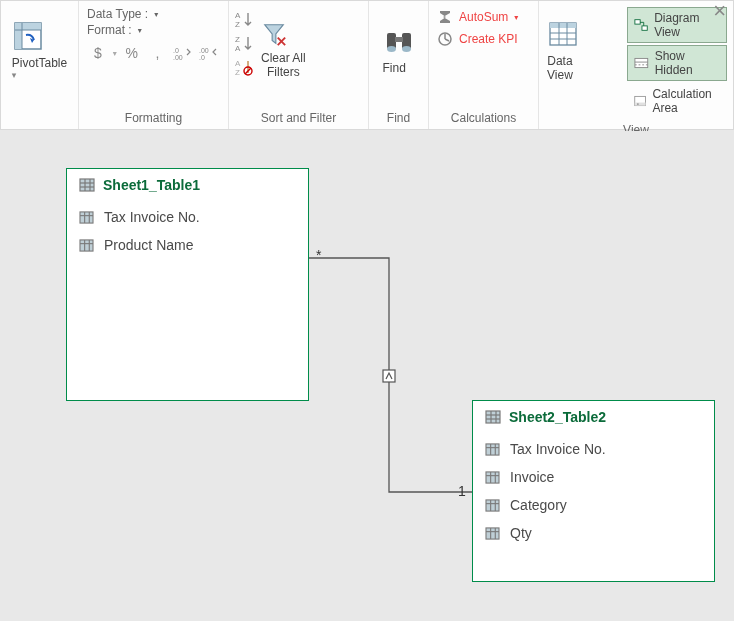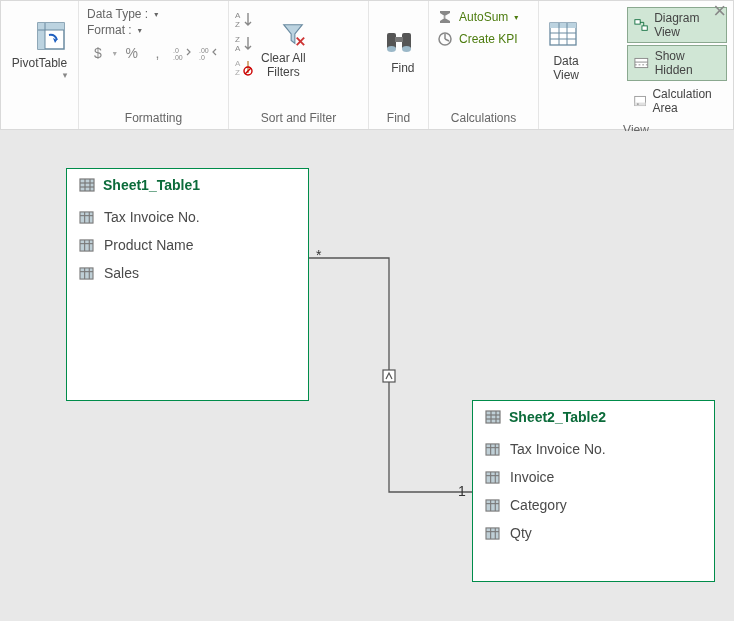--- a/index.html
+++ b/index.html
@@ -5,34 +5,34 @@
   * { box-sizing: border-box; margin: 0; padding: 0; font-family: "Segoe UI", Tahoma, sans-serif; }
   body { background: #e8e8e8; width: 734px; height: 621px; position: relative; overflow: hidden; }
   
   
   .ribbon { background: #fdfdfd; border: 1px solid #d9d9d9; display: flex; height: 130px; }
   .ribbon-group { display: flex; flex-direction: column; justify-content: space-between; border-right: 1px solid #e5e5e5; padding: 4px 4px 2px 4px; }
   .ribbon-group:last-child { border-right: none; }
   .group-body { flex: 1; display: flex; align-items: flex-start; gap: 4px; }
   .group-label { text-align: center; font-size: 12px; color: #666; padding: 2px 0; }
   
-  .big-btn { display: flex; flex-direction: column; align-items: flex-end; justify-content: center; padding: 2px 6px; cursor: pointer; height: 90px; }
+  .big-btn { display: flex; flex-direction: column; align-items: flex-start; justify-content: center; padding: 2px 6px; cursor: pointer; height: 90px; }
   .big-btn .lbl { font-size: 12px; color: #444; text-align: center; line-height: 1.2; margin-top: 4px; }
   .big-icon { width: 32px; height: 32px; }
   .med-icon { width: 26px; height: 26px; }
   
   .fmt-stack { display: flex; flex-direction: column; gap: 2px; padding: 2px 4px; }
   .fmt-row { display: flex; align-items: center; gap: 6px; font-size: 12px; color: #666; }
   .fmt-sym { display: inline-flex; align-items: center; justify-content: center; width: 24px; height: 20px; font-size: 14px; color: #888; }
   
   .sort-col { display: flex; flex-direction: column; gap: 2px; padding-top:4px; }
   .sort-mini { width: 24px; height: 22px;}
   
   .calc-col { display: flex; flex-direction: column; gap: 6px; padding: 4px; }
-  .calc-row { display: flex; align-items: center; gap: 6px; font-size: 12px; color: #4d7c0f; }
+  .calc-row { display: flex; align-items: center; gap: 6px; font-size: 12px; color: #ef4444; }
   
   .view-col { display: flex; flex-direction: column; gap: 2px; padding: 2px; }
   .view-row { display: flex; align-items: center; gap: 6px; font-size: 12px; color: #444; padding: 3px 6px; border: 1px solid transparent; cursor: pointer; margin-left: 36px; }
   .view-row.active { background: #d0e6d5; border: 1px solid #8aa88f; }
   
   
   .canvas { position: absolute; left: 0; top: 131px; right: 0; bottom: 0; background: #e8e8e8; }
   .canvas svg.connector { position: absolute; left: 0; top: 0; width: 100%; height: 100%; pointer-events: none; }
   
   .table-card { position: absolute; background: #fff; border: 1px solid #008c4a; }
@@ -261,29 +261,20 @@
       </div>
       <div class="field">
         <svg width="15" height="13" viewBox="0 0 16 14" class="icon-grid">
             <rect x="1" y="1" width="14" height="12"></rect>
             <line x1="1" y1="5" x2="15" y2="5"></line>
             <line x1="6" y1="1" x2="6" y2="13"></line>
             <line x1="11" y1="1" x2="11" y2="13"></line>
           </svg>
         <span>Product Name</span>
       </div>
-      <div class="field">
-        <svg width="15" height="13" viewBox="0 0 16 14" class="icon-grid">
-            <rect x="1" y="1" width="14" height="12"></rect>
-            <line x1="1" y1="5" x2="15" y2="5"></line>
-            <line x1="6" y1="1" x2="6" y2="13"></line>
-            <line x1="11" y1="1" x2="11" y2="13"></line>
-          </svg>
-        <span>Sales</span>
-      </div>
     </div>
   </div>
 
   <div class="table-card" style="left:472px; top:269px; width:243px; height:182px;">
     <div class="card-head">
       <svg width="16" height="14" viewBox="0 0 16 14" class="icon-grid">
           <rect x="1" y="1" width="14" height="12"></rect>
           <line x1="1" y1="5" x2="15" y2="5"></line>
           <line x1="1" y1="9" x2="15" y2="9"></line>
           <line x1="6" y1="1" x2="6" y2="13"></line>

